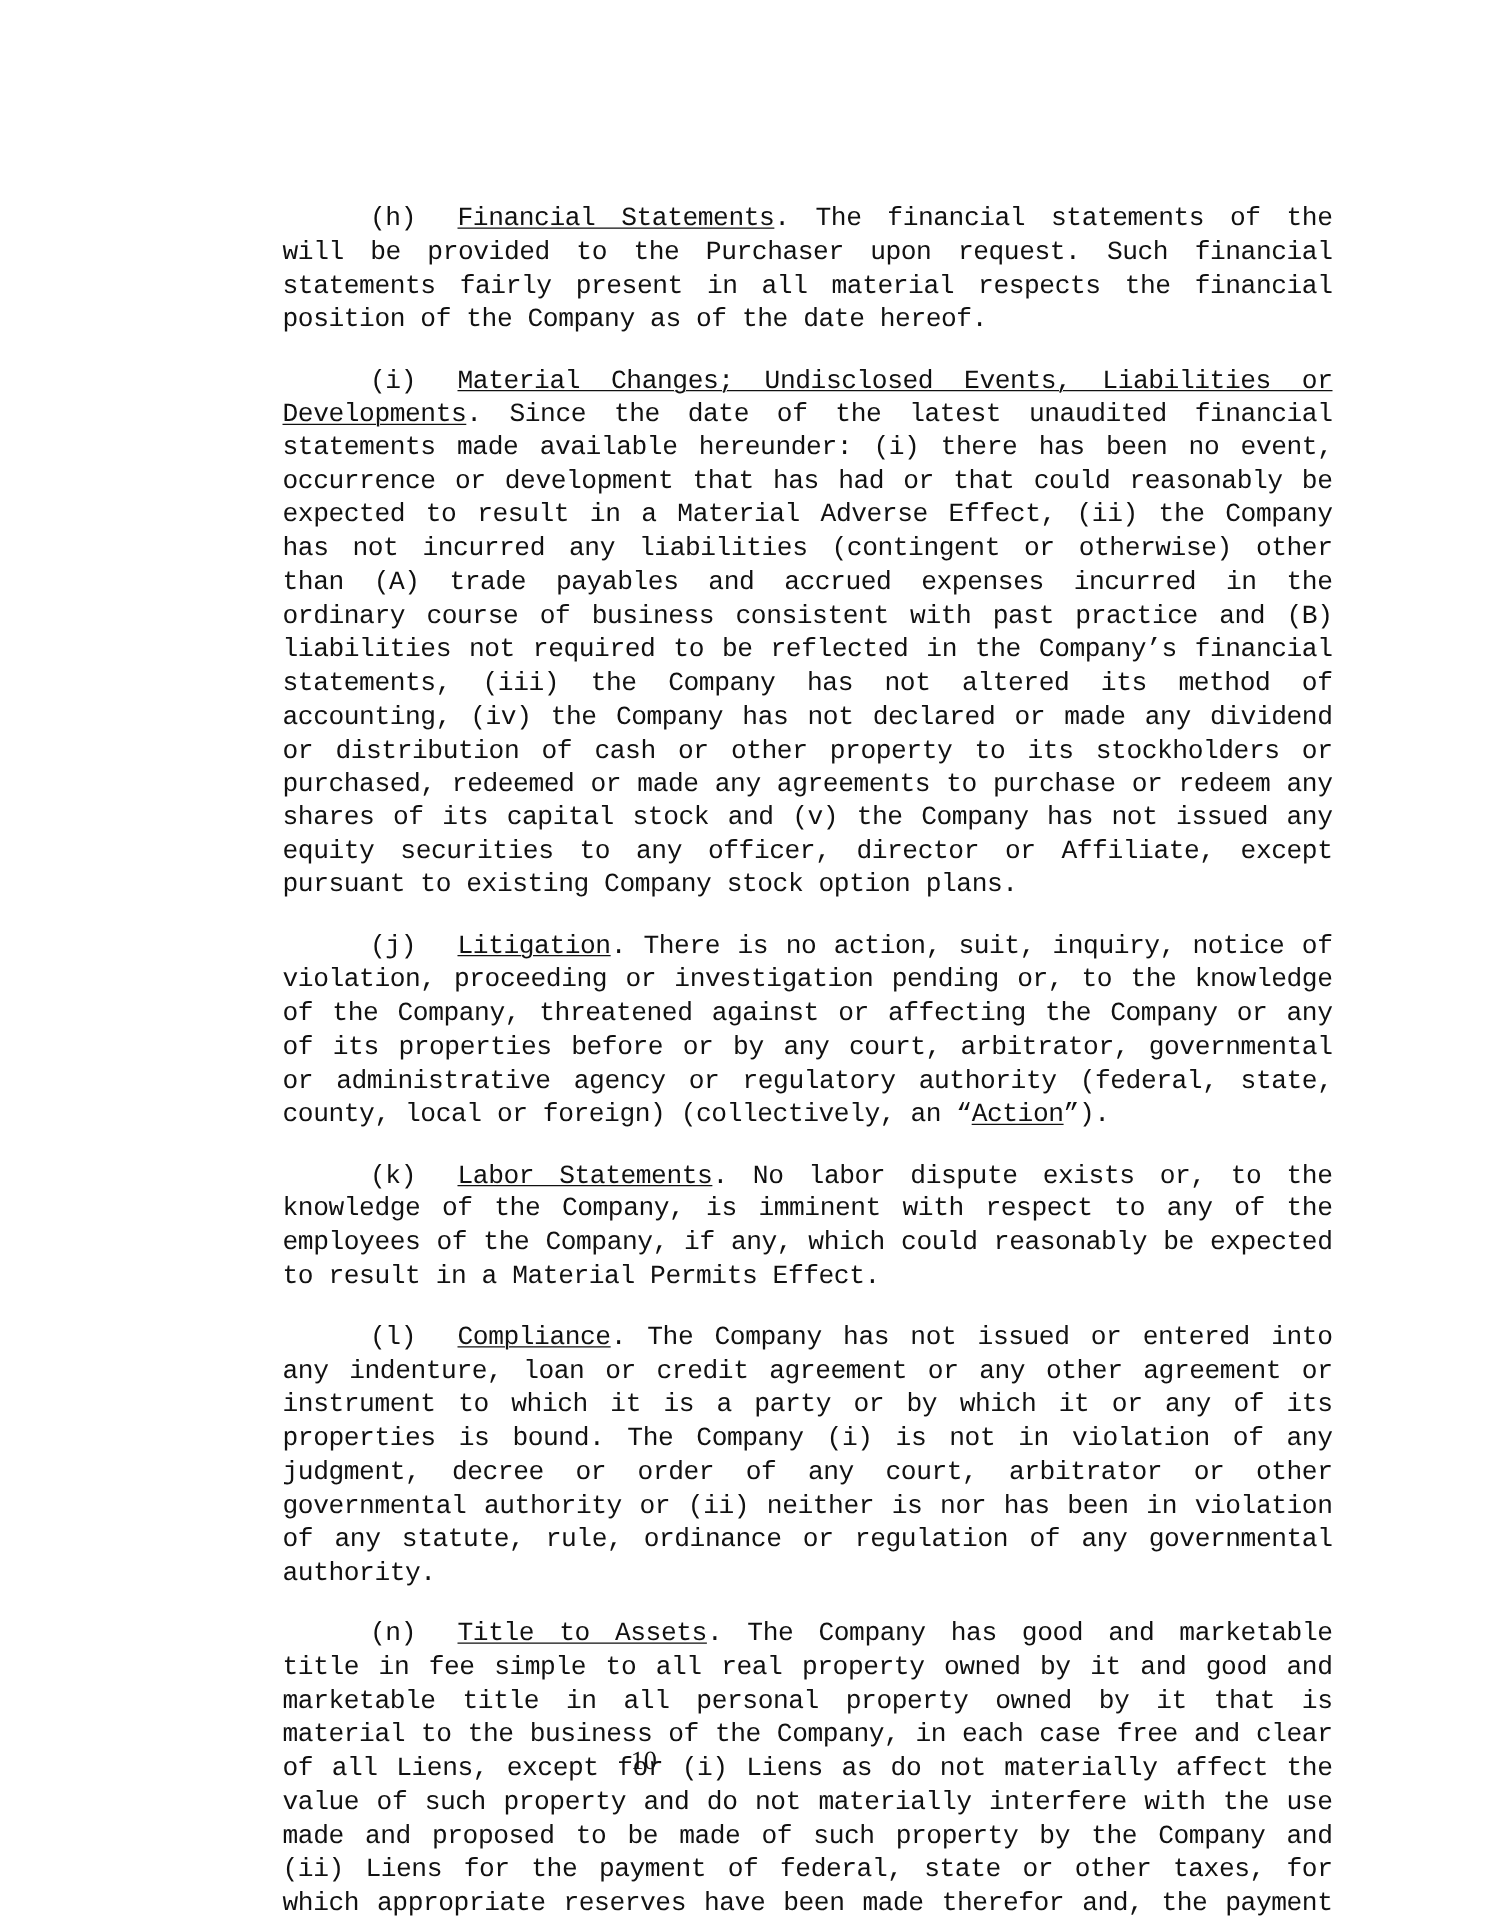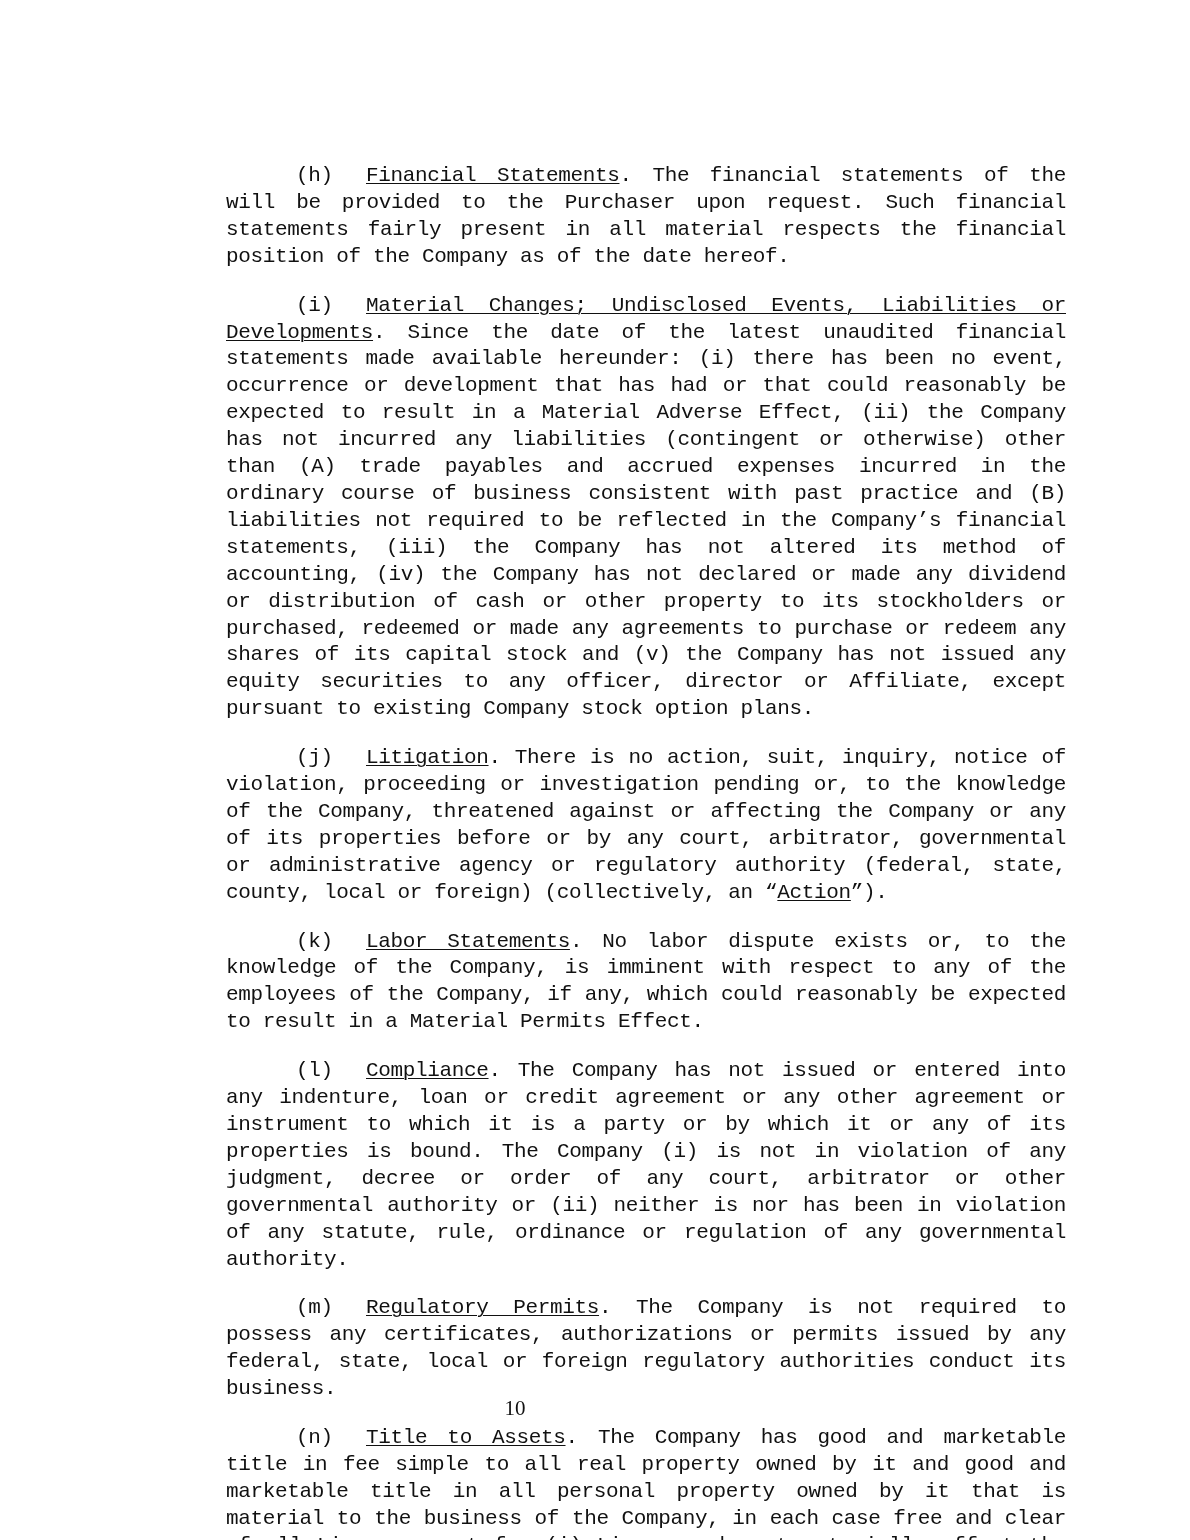--- a/index.html
+++ b/index.html
@@ -44,19 +44,18 @@
   <p class="para"><span class="label">(h)</span><span class="heading">Financial Statements</span><span>.  The financial statements of the will be provided to the Purchaser upon request. Such financial statements fairly present in all material respects the financial position of the Company as of the date hereof.</span></p>
 
   <p class="para"><span class="label">(i)</span><span class="heading">Material Changes; Undisclosed Events, Liabilities or Developments</span><span>.  Since the date of the latest unaudited financial statements made available hereunder: (i) there has been no event, occurrence or development that has had or that could reasonably be expected to result in a Material Adverse Effect, (ii) the Company has not incurred any liabilities (contingent or otherwise) other than (A) trade payables and accrued expenses incurred in the ordinary course of business consistent with past practice and (B) liabilities not required to be reflected in the Company’s financial statements, (iii) the Company has not altered its method of accounting, (iv) the Company has not declared or made any dividend or distribution of cash or other property to its stockholders or purchased, redeemed or made any agreements to purchase or redeem any shares of its capital stock and (v) the Company has not issued any equity securities to any officer, director or Affiliate, except pursuant to existing Company stock option plans.</span></p>
 
   <p class="para"><span class="label">(j)</span><span class="heading">Litigation</span><span>.  There is no action, suit, inquiry, notice of violation, proceeding or investigation pending or, to the knowledge of the Company, threatened against or affecting the Company or any of its properties before or by any court, arbitrator, governmental or administrative agency or regulatory authority (federal, state, county, local or foreign) (collectively, an “</span><span class="u">Action</span><span>”).</span></p>
 
   <p class="para"><span class="label">(k)</span><span class="heading">Labor Statements</span><span>.  No labor dispute exists or, to the knowledge of the Company, is imminent with respect to any of the employees of the Company, if any, which could reasonably be expected to result in a Material Permits Effect.</span></p>
 
   <p class="para"><span class="label">(l)</span><span class="heading">Compliance</span><span>.  The Company has not issued or entered into any indenture, loan or credit agreement or any other agreement or instrument to which it is a party or by which it or any of its properties is bound.  The Company (i) is not in violation of any judgment, decree or order of any court, arbitrator or other governmental authority or (ii) neither is nor has been in violation of any statute, rule, ordinance or regulation of any governmental authority.</span></p>
 
-  <p class="para"><span class="label">(m)</span><span class="heading">Regulatory Permits</span><span>.  The Company is not required to possess any certificates, authorizations or permits issued by any federal, state, local or foreign regulatory authorities conduct its business.</span></p>
 
   <p class="para"><span class="label">(n)</span><span class="heading">Title to Assets</span><span>.  The Company has good and marketable title in fee simple to all real property owned by it and good and marketable title in all personal property owned by it that is material to the business of the Company, in each case free and clear of all Liens, except for (i) Liens as do not materially affect the value of such property and do not materially interfere with the use made and proposed to be made of such property by the Company and (ii) Liens for the payment of federal, state or other taxes, for which appropriate reserves have been made therefor and, the payment of which is neither delinquent nor subject to penalties.  Any real property and facilities held under lease by the</span></p>
 
 </div>
 
 <div class="page-number">10</div>
 
 </body></html>

